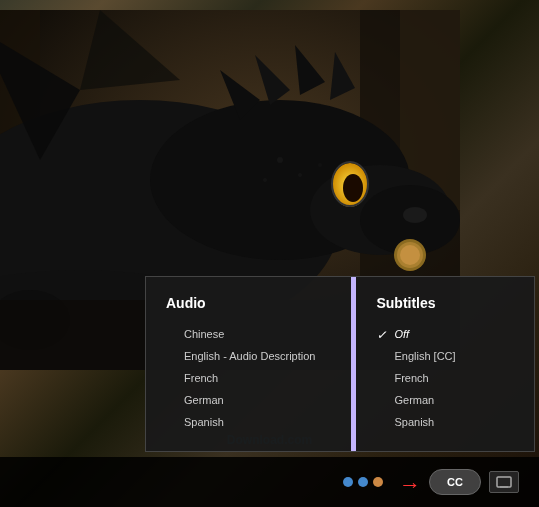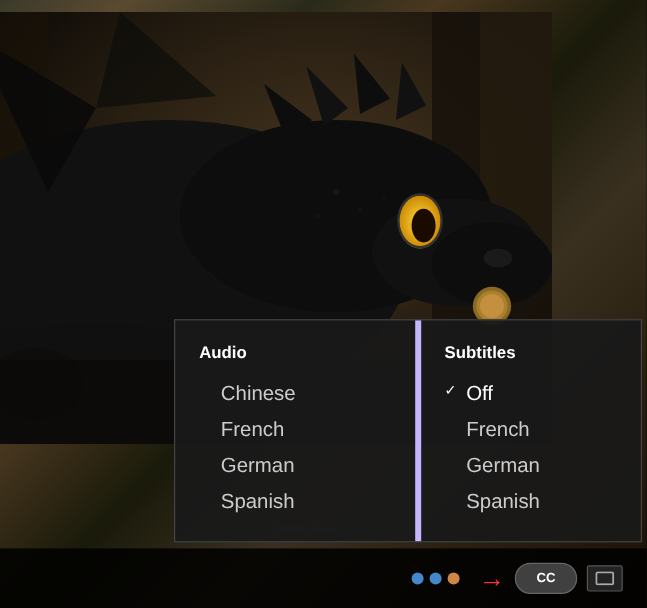--- a/index.html
+++ b/index.html
@@ -125,29 +125,30 @@
 
     .section-title {
       color: #fff;
       font-weight: bold;
       font-size: 14px;
       margin-bottom: 12px;
     }
 
     .menu-item {
       color: #ccc;
-      font-size: 17px;
+      font-size: 11px;
       padding: 5px 0 5px 18px;
       position: relative;
       cursor: pointer;
       white-space: nowrap;
     }
 
     .menu-item.selected {
       color: #fff;
+      font-style: italic;
     }
 
     .menu-item.selected::before {
       content: '✓';
       position: absolute;
       left: 0;
       color: #fff;
       font-size: 12px;
     }
 
@@ -241,35 +242,41 @@
 
 <div class="dropdown-menu">
 
   <div class="menu-section">
     <div class="section-title">Audio</div>
 
     <div class="menu-item">
       <span>Chinese</span>
     </div>
     <div class="menu-item">
+      <span>English - Audio Description</span>
+    </div>
+    <div class="menu-item">
       <span>French</span>
     </div>
     <div class="menu-item">
       <span>German</span>
     </div>
     <div class="menu-item">
       <span>Spanish</span>
     </div>
   </div>
 
   <div class="menu-section">
     <div class="section-title">Subtitles</div>
 
     <div class="menu-item selected">
       <span>Off</span>
+    </div>
+    <div class="menu-item">
+      <span>English [CC]</span>
     </div>
     <div class="menu-item">
       <span>French</span>
     </div>
     <div class="menu-item">
       <span>German</span>
     </div>
     <div class="menu-item">
       <span>Spanish</span>
     </div>

